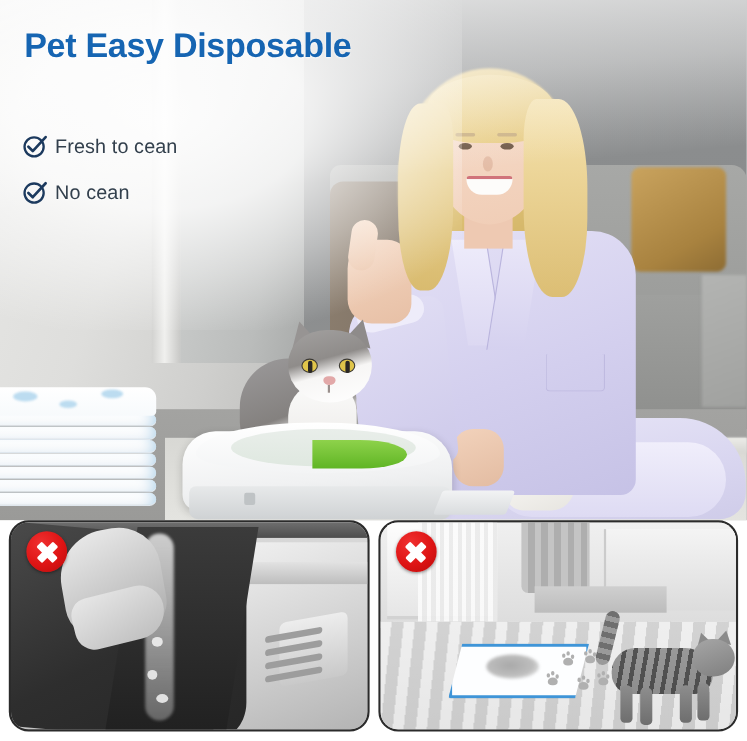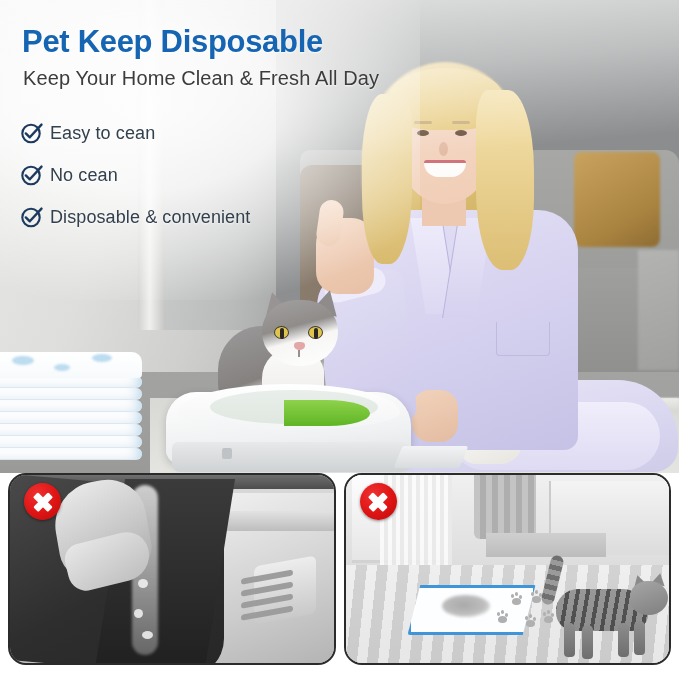--- a/index.html
+++ b/index.html
@@ -555,50 +555,40 @@
       <div class="pad-sheet" style="top:24px"></div>
       <div class="pad-top"></div>
       <div class="pad-dot" style="left:18px;top:4px;width:22px;height:9px"></div>
       <div class="pad-dot" style="left:60px;top:12px;width:16px;height:7px"></div>
       <div class="pad-dot" style="left:98px;top:2px;width:20px;height:8px"></div>
     </div>
 
     <div class="wash2"></div>
     <div class="wash"></div>
 
-    <div class="headline">Pet Keep Disposable</div>
-    <div class="subhead">Keep Your Home Clean &amp; Fresh All Day</div>
+    <div class="headline">Pet Easy Disposable</div>
 
     <div class="bullets">
       <div class="bullet">
         <span class="chk">
           <svg width="24" height="24" viewBox="0 0 24 24">
             <circle cx="11" cy="12.5" r="8.7" fill="none" stroke="#1c3a5e" stroke-width="2.1"></circle>
             <path d="M5.8 12.4 L9.8 16.3 L21.5 3.6" fill="none" stroke="#1c3a5e" stroke-width="2.4" stroke-linecap="round" stroke-linejoin="round"></path>
           </svg>
         </span>
-        <span class="bullet-label">Easy to cean</span>
+        <span class="bullet-label">Fresh to cean</span>
       </div>
       <div class="bullet">
         <span class="chk">
           <svg width="24" height="24" viewBox="0 0 24 24">
             <circle cx="11" cy="12.5" r="8.7" fill="none" stroke="#1c3a5e" stroke-width="2.1"></circle>
             <path d="M5.8 12.4 L9.8 16.3 L21.5 3.6" fill="none" stroke="#1c3a5e" stroke-width="2.4" stroke-linecap="round" stroke-linejoin="round"></path>
           </svg>
         </span>
         <span class="bullet-label">No cean</span>
-      </div>
-      <div class="bullet">
-        <span class="chk">
-          <svg width="24" height="24" viewBox="0 0 24 24">
-            <circle cx="11" cy="12.5" r="8.7" fill="none" stroke="#1c3a5e" stroke-width="2.1"></circle>
-            <path d="M5.8 12.4 L9.8 16.3 L21.5 3.6" fill="none" stroke="#1c3a5e" stroke-width="2.4" stroke-linecap="round" stroke-linejoin="round"></path>
-          </svg>
-        </span>
-        <span class="bullet-label">Disposable &amp; convenient</span>
       </div>
     </div>
   </div>
 
   <div class="panels">
 
     <div class="panel p1">
       <div class="p1-counter"></div>
       <div class="p1-sink"></div>
       <div class="p1-sink-rim"></div>

